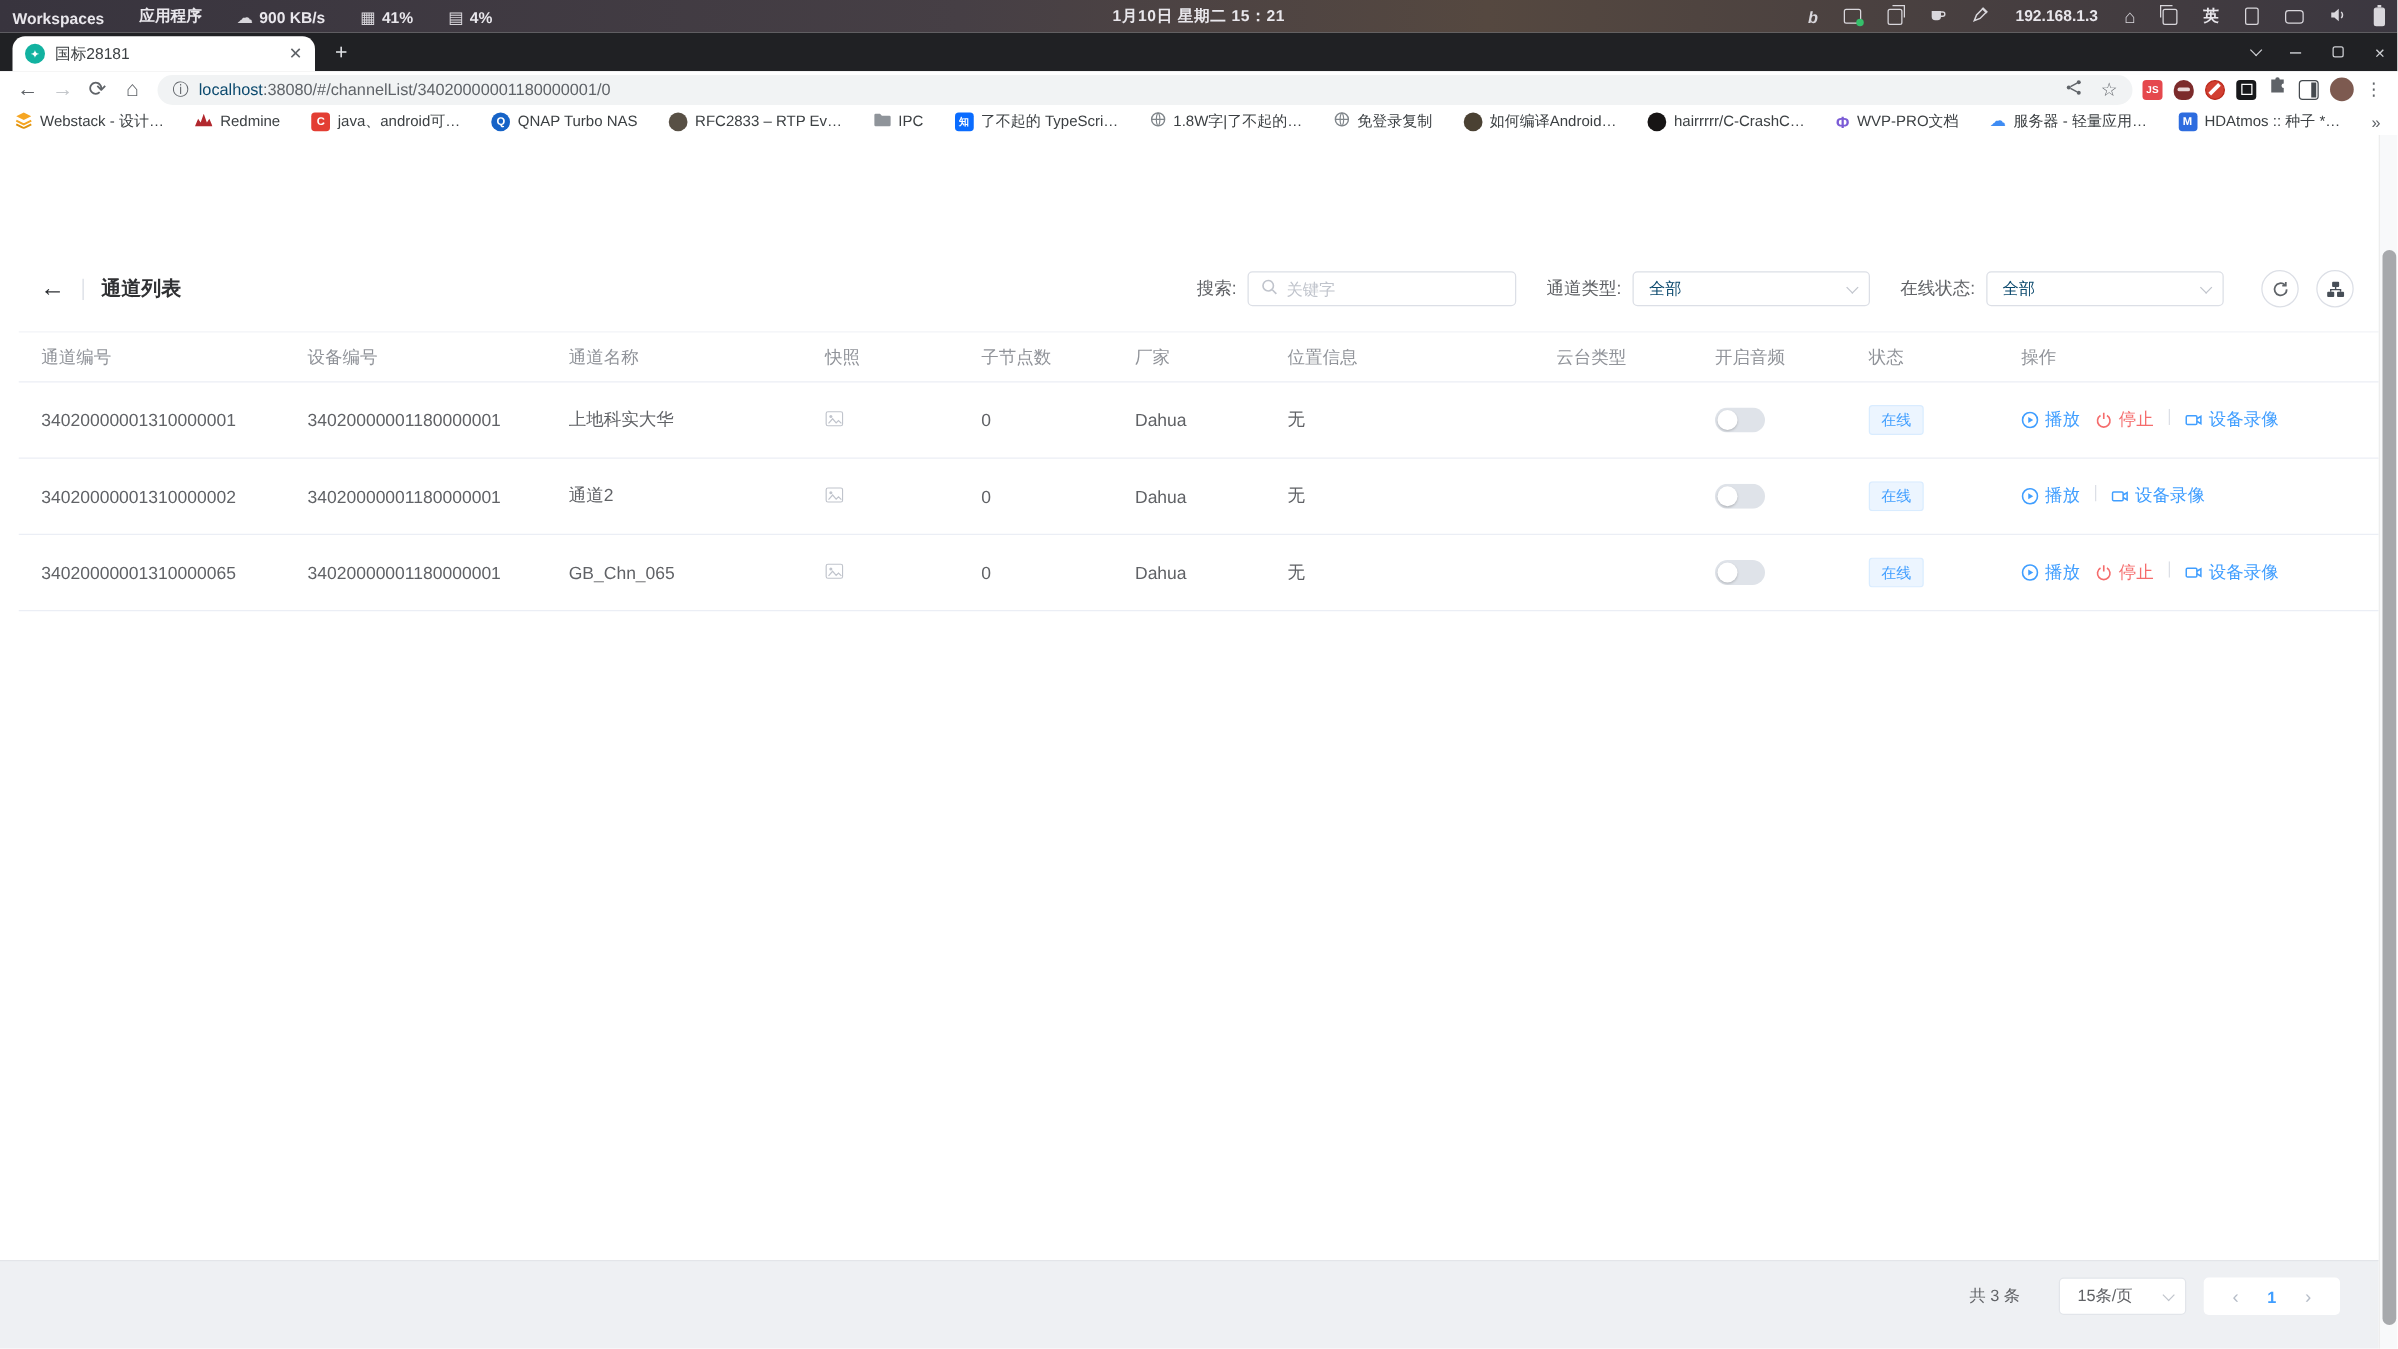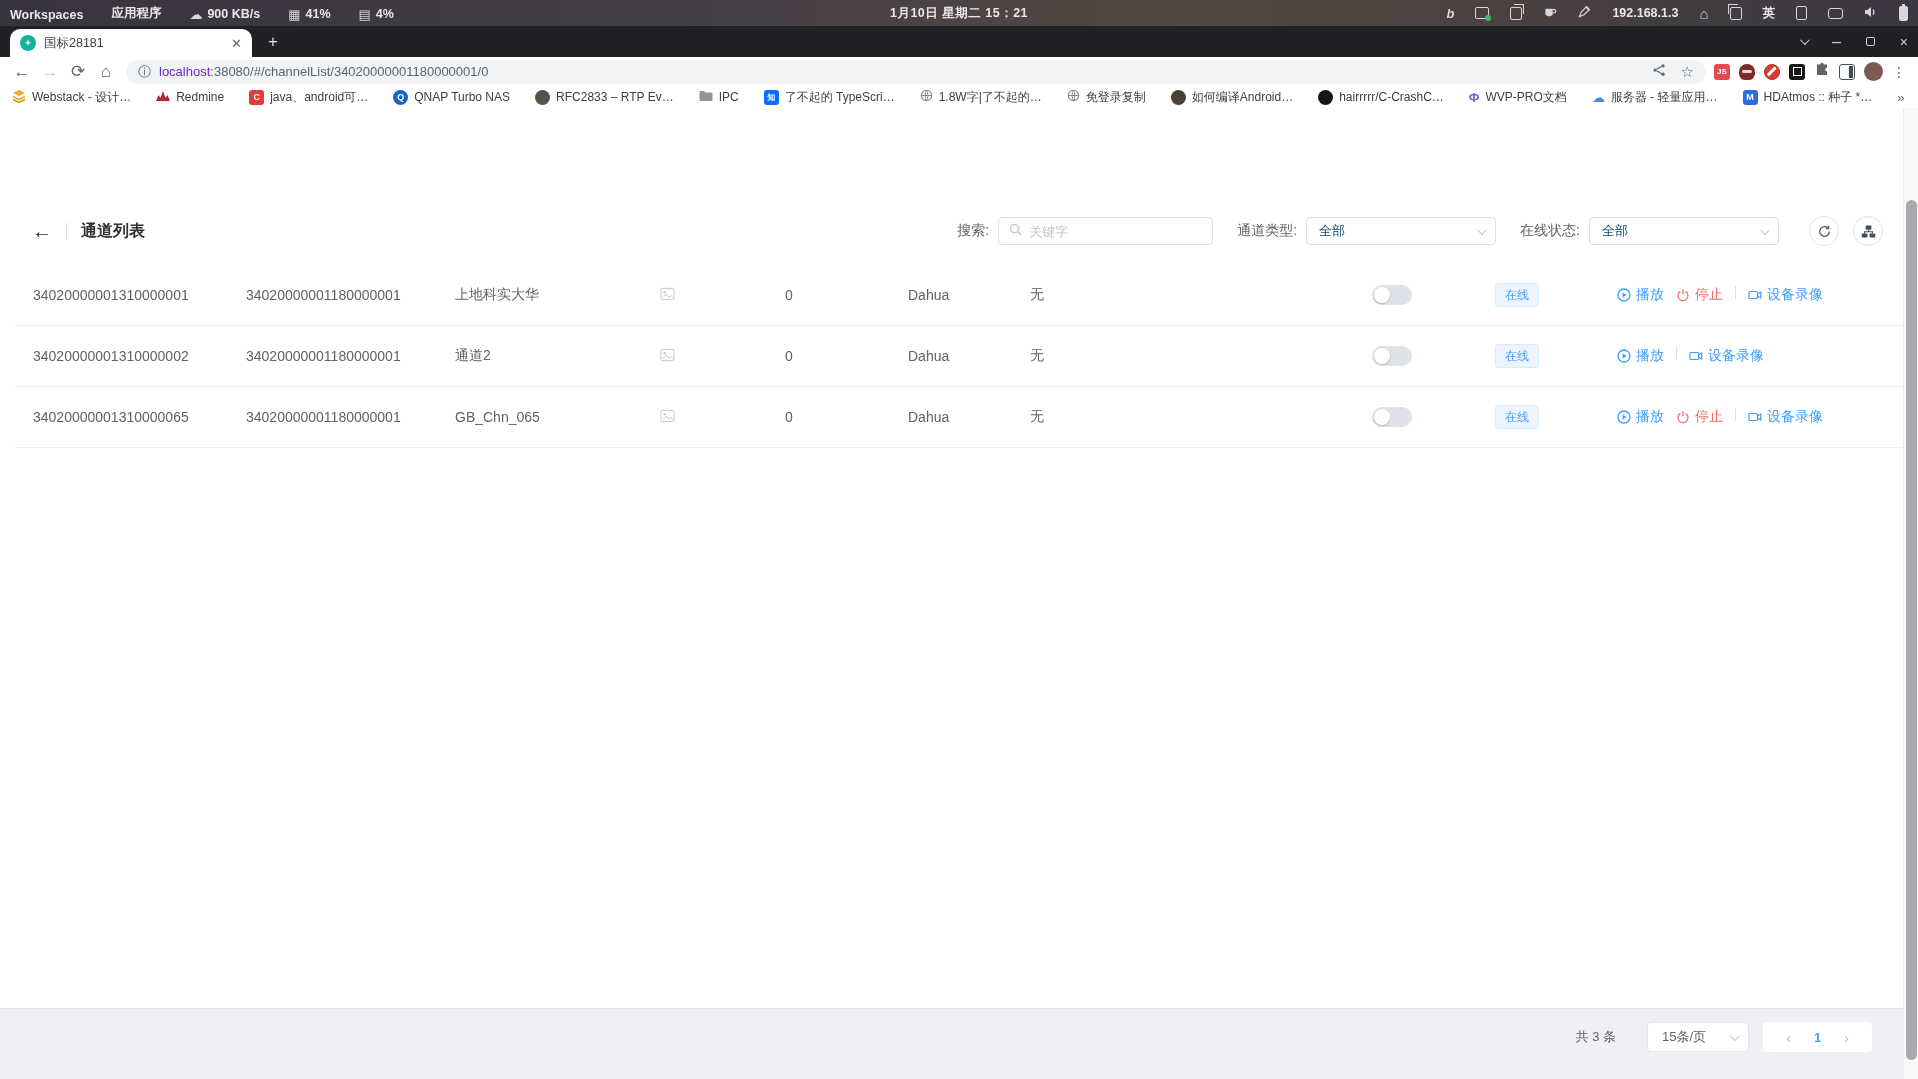--- a/index.html
+++ b/index.html
@@ -34,21 +34,21 @@
     display:flex; align-items:center; justify-content:center; }
   .winctl { position:absolute; right:10px; top:0; height:31px; display:flex; align-items:center; gap:25px; color:#cfd1d5; }
   .chev { display:inline-block; width:7px; height:7px; border-right:1.6px solid currentColor; border-bottom:1.6px solid currentColor; transform:rotate(45deg) translateY(-2px); }
   .restore { width:9px; height:9px; border:1.5px solid #cfd1d5; border-radius:2px; }
 
   
   #toolbar { position:absolute; top:57px; left:0; width:1918px; height:29px; background:#fff; display:flex; align-items:center; padding:0 8px; }
   .nav-ic { font-size:17px; color:#5f6368; width:28px; text-align:center; font-weight:400; }
   .nav-ic.dis { color:#c4c7cb; }
   #omnibox { flex:1; height:24px; margin:0 8px 0 6px; background:#f1f3f4; border-radius:13px; display:flex; align-items:center; padding:0 12px; font-size:13px; color:#5f6368; gap:8px; }
-  .url-host { color:#6d28d9; }
+  .url-host { color:#0c4a6e; }
   .omni-right { margin-left:auto; display:flex; align-items:center; gap:15px; }
   .star { font-size:15px; color:#5f6368; font-weight:400; }
   #extrow { display:flex; align-items:center; gap:9px; padding-right:4px; }
   .ext { width:16px; height:16px; flex:none; }
   .ext-js { background:#e5484d; border-radius:3px; color:#fff; font-size:8px; font-weight:700; display:flex; align-items:center; justify-content:center; }
   .ext-mask { background:#7c2b2b; border-radius:50% 50% 40% 40%; position:relative; }
   .ext-mask:after { content:""; position:absolute; left:3px; top:6px; width:10px; height:3px; background:#e8d8d8; border-radius:2px; }
   .ext-block { background:#d23f31; border-radius:50%; position:relative; border:1.5px solid #b8271a; }
   .ext-block:after { content:""; position:absolute; left:1px; top:5.5px; width:11px; height:2.5px; background:#fff; transform:rotate(-45deg); }
   .ext-shot { background:#17181a; border-radius:3px; position:relative; }
@@ -340,20 +340,33 @@
             <rect x="5" y="1.5" width="6" height="4.5" rx=".8" fill="#474e57"></rect>
             <rect x=".8" y="10" width="6" height="4.5" rx=".8" fill="#474e57"></rect>
             <rect x="9.2" y="10" width="6" height="4.5" rx=".8" fill="#474e57"></rect>
             <path d="M8 6v2.2M3.8 10V8.2h8.4V10" stroke="#474e57" stroke-width="1.2" fill="none"></path>
           </svg>
       </span>
     </div>
   </div>
 
   <div id="tablewrap">
+    <div class="grid thead">
+      <div class="td">通道编号</div>
+      <div class="td">设备编号</div>
+      <div class="td">通道名称</div>
+      <div class="td">快照</div>
+      <div class="td">子节点数</div>
+      <div class="td">厂家</div>
+      <div class="td">位置信息</div>
+      <div class="td">云台类型</div>
+      <div class="td">开启音频</div>
+      <div class="td">状态</div>
+      <div class="td">操作</div>
+    </div>
 
     <div class="grid trow">
       <div class="td">34020000001310000001</div>
       <div class="td">34020000001180000001</div>
       <div class="td">上地科实大华</div>
       <div class="td">
         <svg width="15" height="14" viewBox="0 0 16 14">
             <rect x="1" y="1" width="14" height="12" rx="1.5" stroke="#c0c4cc" fill="none"></rect>
             <circle cx="5" cy="5" r="1.3" fill="#c0c4cc"></circle>
             <path d="M3 11l3.5-4 3 3.5 2-2 2.5 2.5" stroke="#c0c4cc" fill="none"></path>

